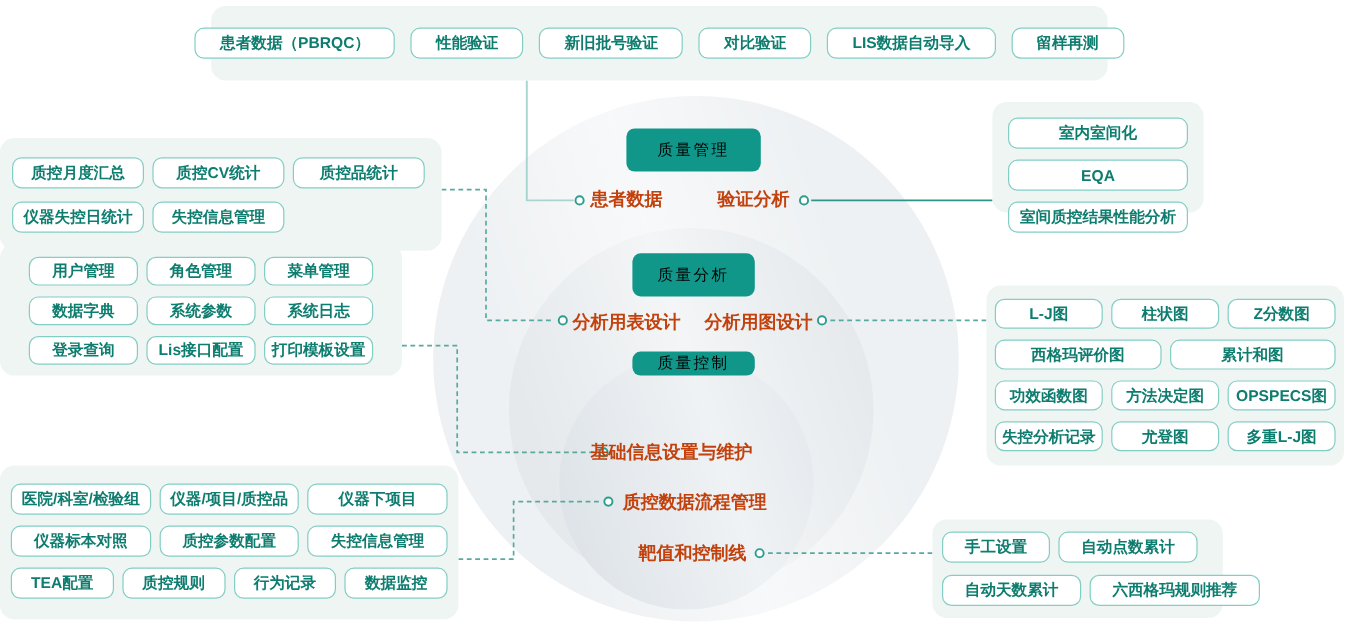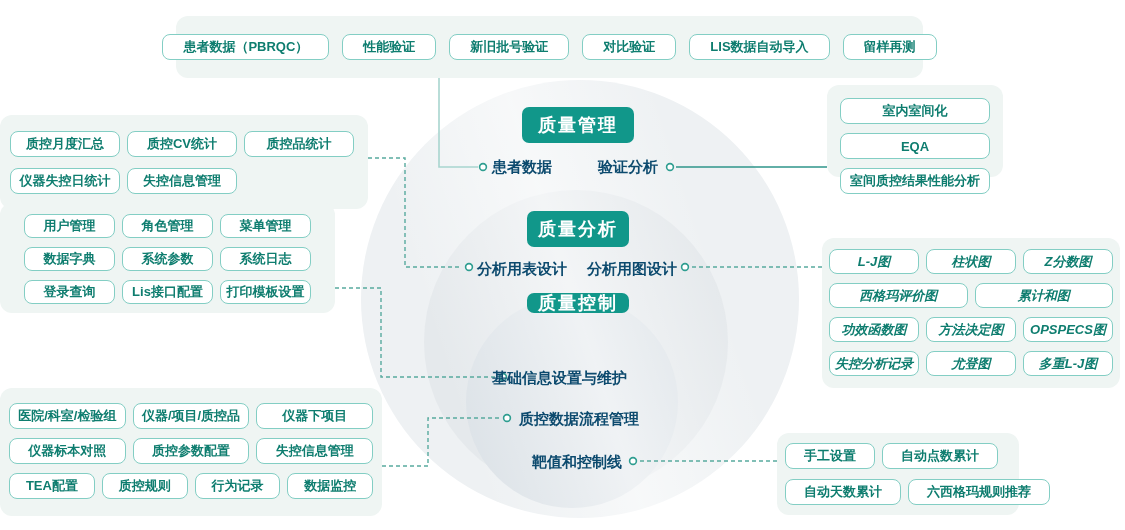--- a/index.html
+++ b/index.html
@@ -27,45 +27,45 @@
   .card{
     position:absolute;background:#eff5f3;border-radius:12px;box-sizing:border-box;
     display:flex;flex-direction:column;
   }
   .row{display:flex;gap:7px;}
   .chip{
     display:flex;align-items:center;justify-content:center;box-sizing:border-box;
     background:#ffffff;border:1px solid #83cec4;border-radius:8px;height:26px;
     font-size:13px;font-weight:700;color:#0e7d6f;white-space:nowrap;cursor:default;
   }
-  #card-top{left:176px;top:16px;width:747px;height:62px;justify-content:center;padding:0 18px;text-align:center;}
+  #card-top{left:176px;top:5px;width:747px;height:62px;justify-content:center;padding:0 18px;text-align:center;}
   #card-top .row{gap:13px;justify-content:center;}
   #card-top .chip{padding:0 20px;}
   #card-left-top{left:0;top:115px;width:368px;height:94px;padding:16px 10px;gap:11px;}
   #card-left-top .chip{width:110px;}
   #card-left-mid{left:0;top:203px;width:335px;height:110px;padding:11px 24px;gap:9px;text-align:right;}
   #card-left-mid .chip{width:101px;height:24px;}
   #card-left-bottom{left:0;top:388px;width:382px;height:128px;padding:15px 9px;gap:9px;}
   #card-left-bottom .chip{flex:1;}
   #card-right-top{left:827px;top:85px;width:176px;height:92px;padding:13px;gap:9px;}
   #card-right-top .chip{flex:1;}
   #card-right-mid{left:822px;top:238px;width:298px;height:150px;padding:11px 7px;gap:9px;}
-  #card-right-mid .chip{flex:1;height:25px;font-style:italic;}
+  #card-right-mid .chip{flex:1;height:25px;}
   #card-right-bottom{left:777px;top:433px;width:242px;height:82px;padding:10px 8px;gap:10px;}
   #card-right-bottom .chip{padding:0 18px;}
   
   .pill{
-    position:absolute;background:#11978a;color:#ffffff;border-radius:7px;
+    position:absolute;background:#11978a;color:#000000;border-radius:7px;
     display:flex;align-items:center;justify-content:center;
-    font-size:18px;font-weight:700;letter-spacing:2px;white-space:nowrap;
+    font-size:13px;font-weight:400;letter-spacing:2px;white-space:nowrap;
   }
   #pill-management{left:522px;top:107px;width:112px;height:36px;}
   #pill-analysis{left:527px;top:211px;width:102px;height:36px;}
   #pill-control{left:527px;top:293px;width:102px;height:20px;}
-  .lbl{position:absolute;font-size:15px;font-weight:700;color:#0c4a6e;white-space:nowrap;line-height:16px;}
+  .lbl{position:absolute;font-size:15px;font-weight:700;color:#c2410c;white-space:nowrap;line-height:16px;}
   #lbl-patient{left:492px;top:159px;}
   #lbl-verify{left:598px;top:159px;}
   #lbl-table{left:477px;top:261px;}
   #lbl-chart{left:587px;top:261px;}
   #lbl-basic{left:492px;top:370px;}
   #lbl-flow{left:519px;top:411px;}
   #lbl-target{left:532px;top:454px;}
 </style>
 </head>
 <body>

